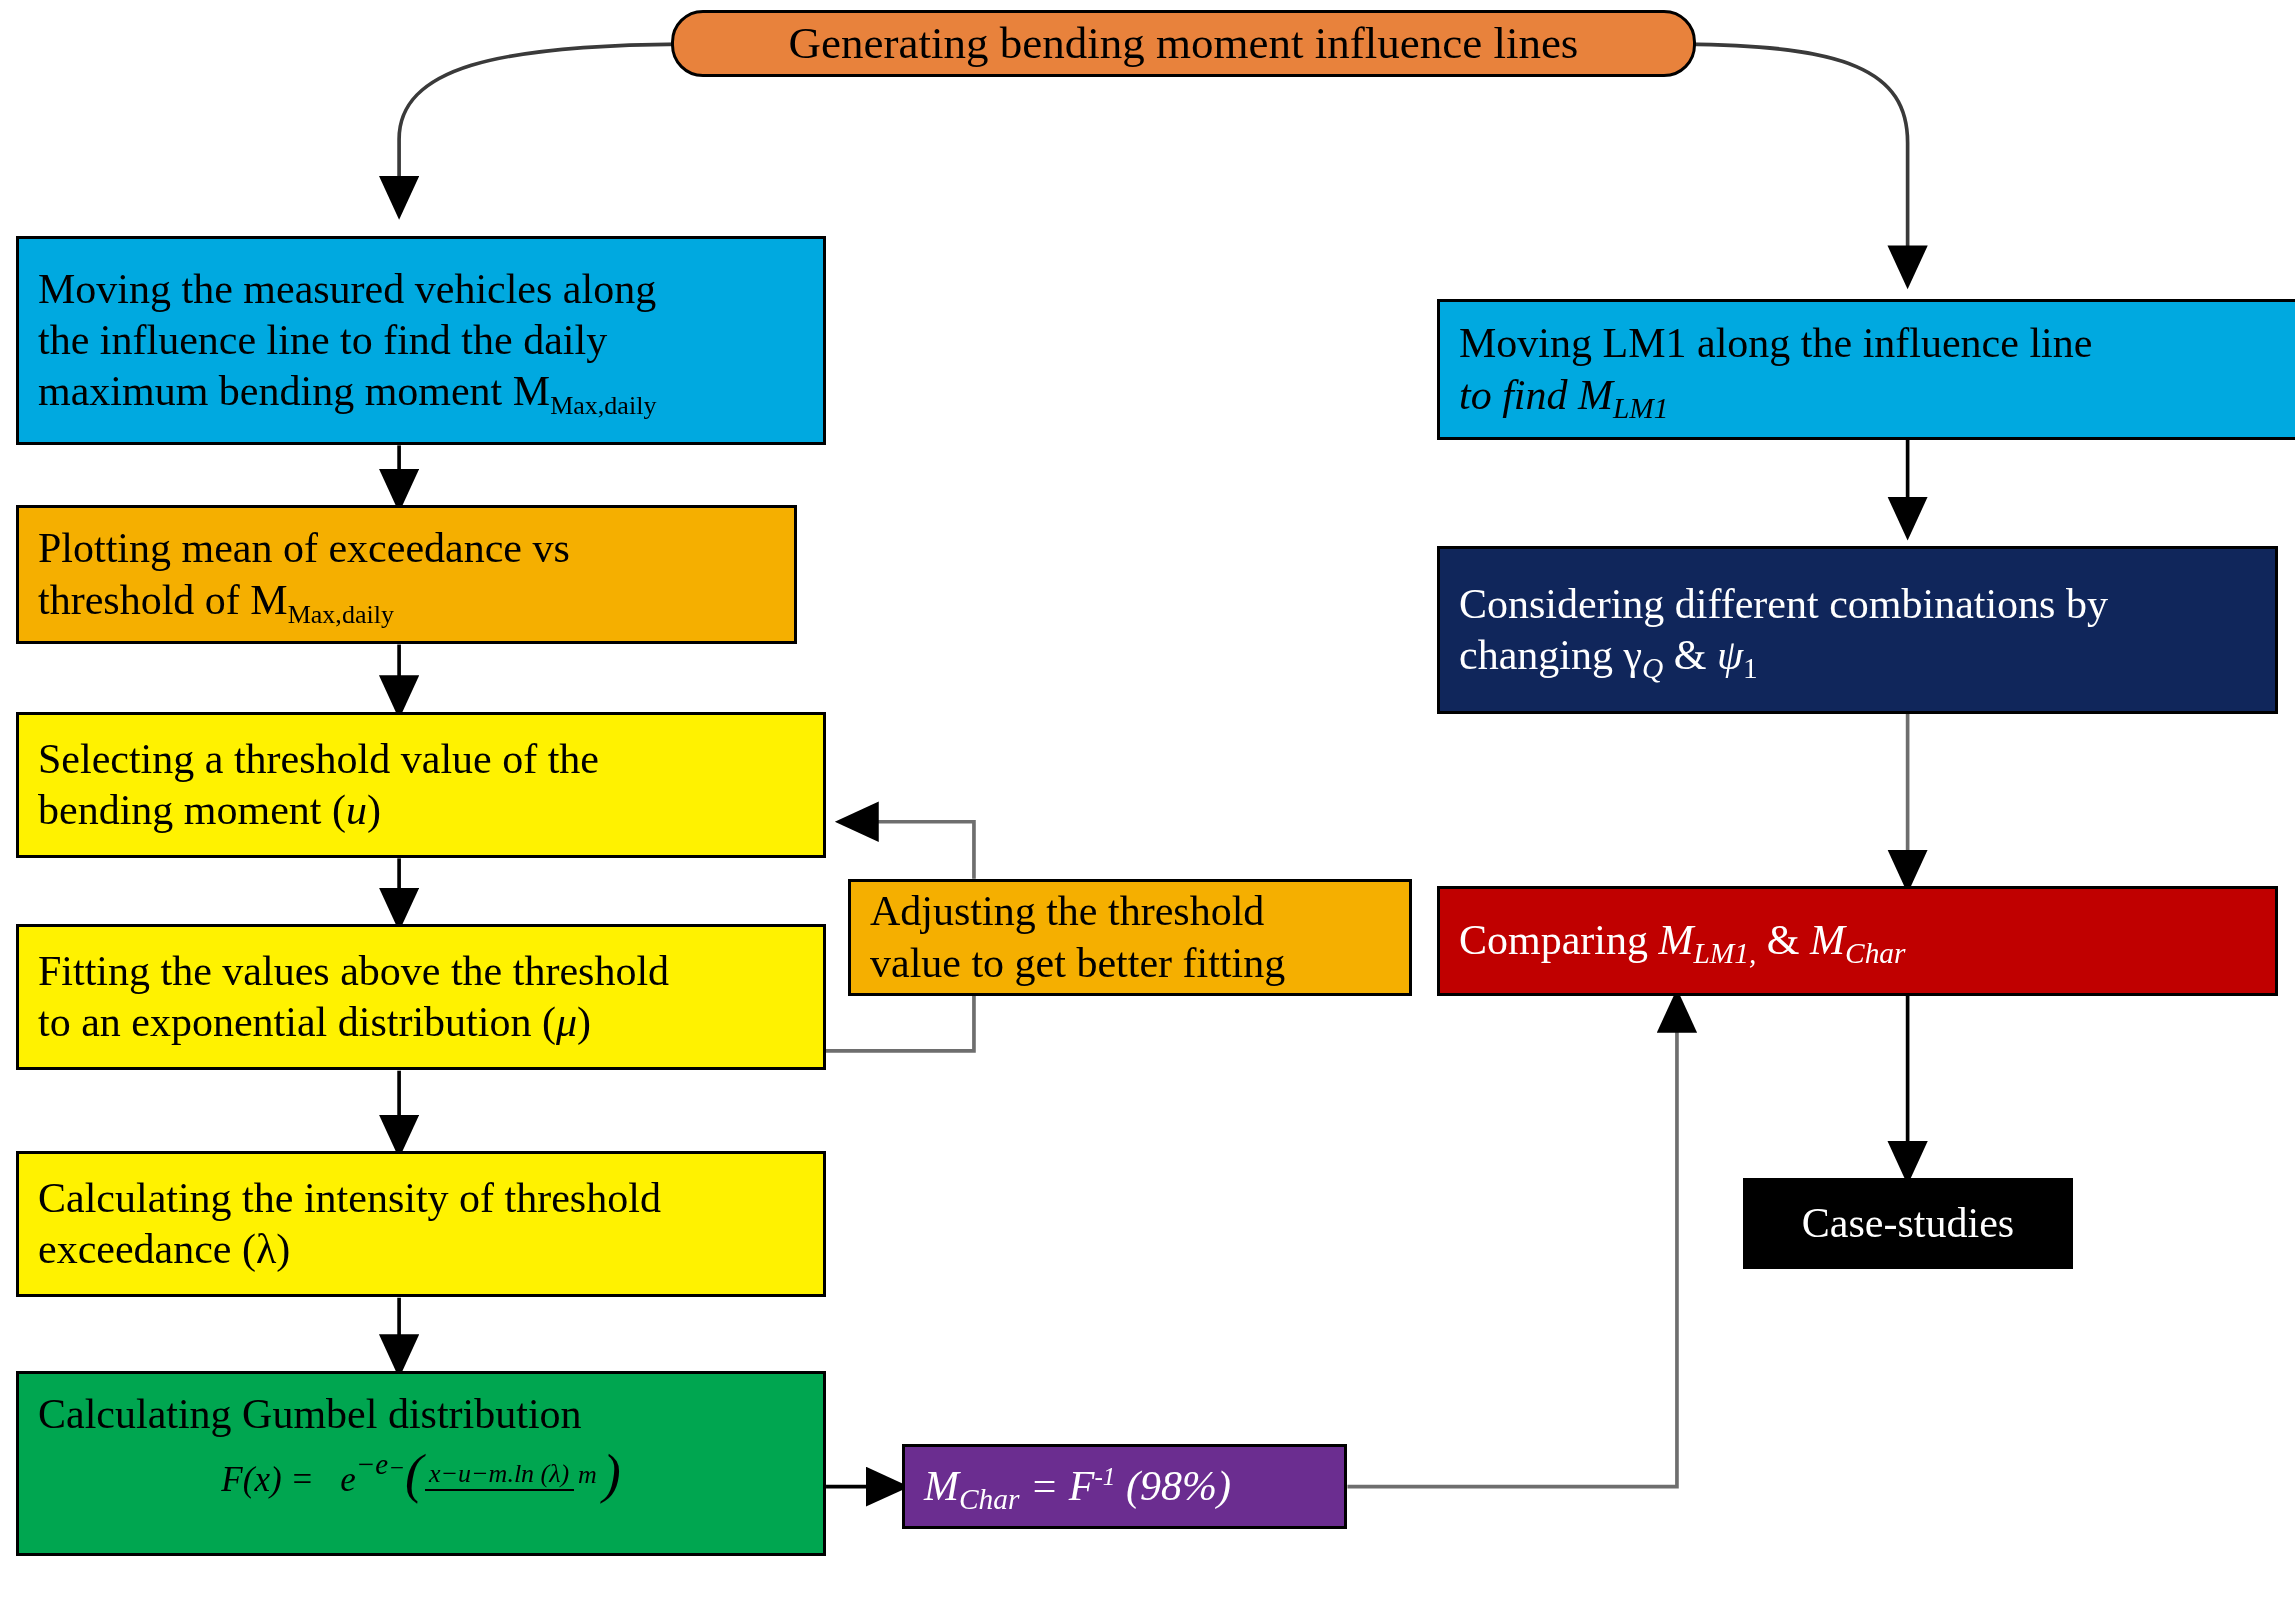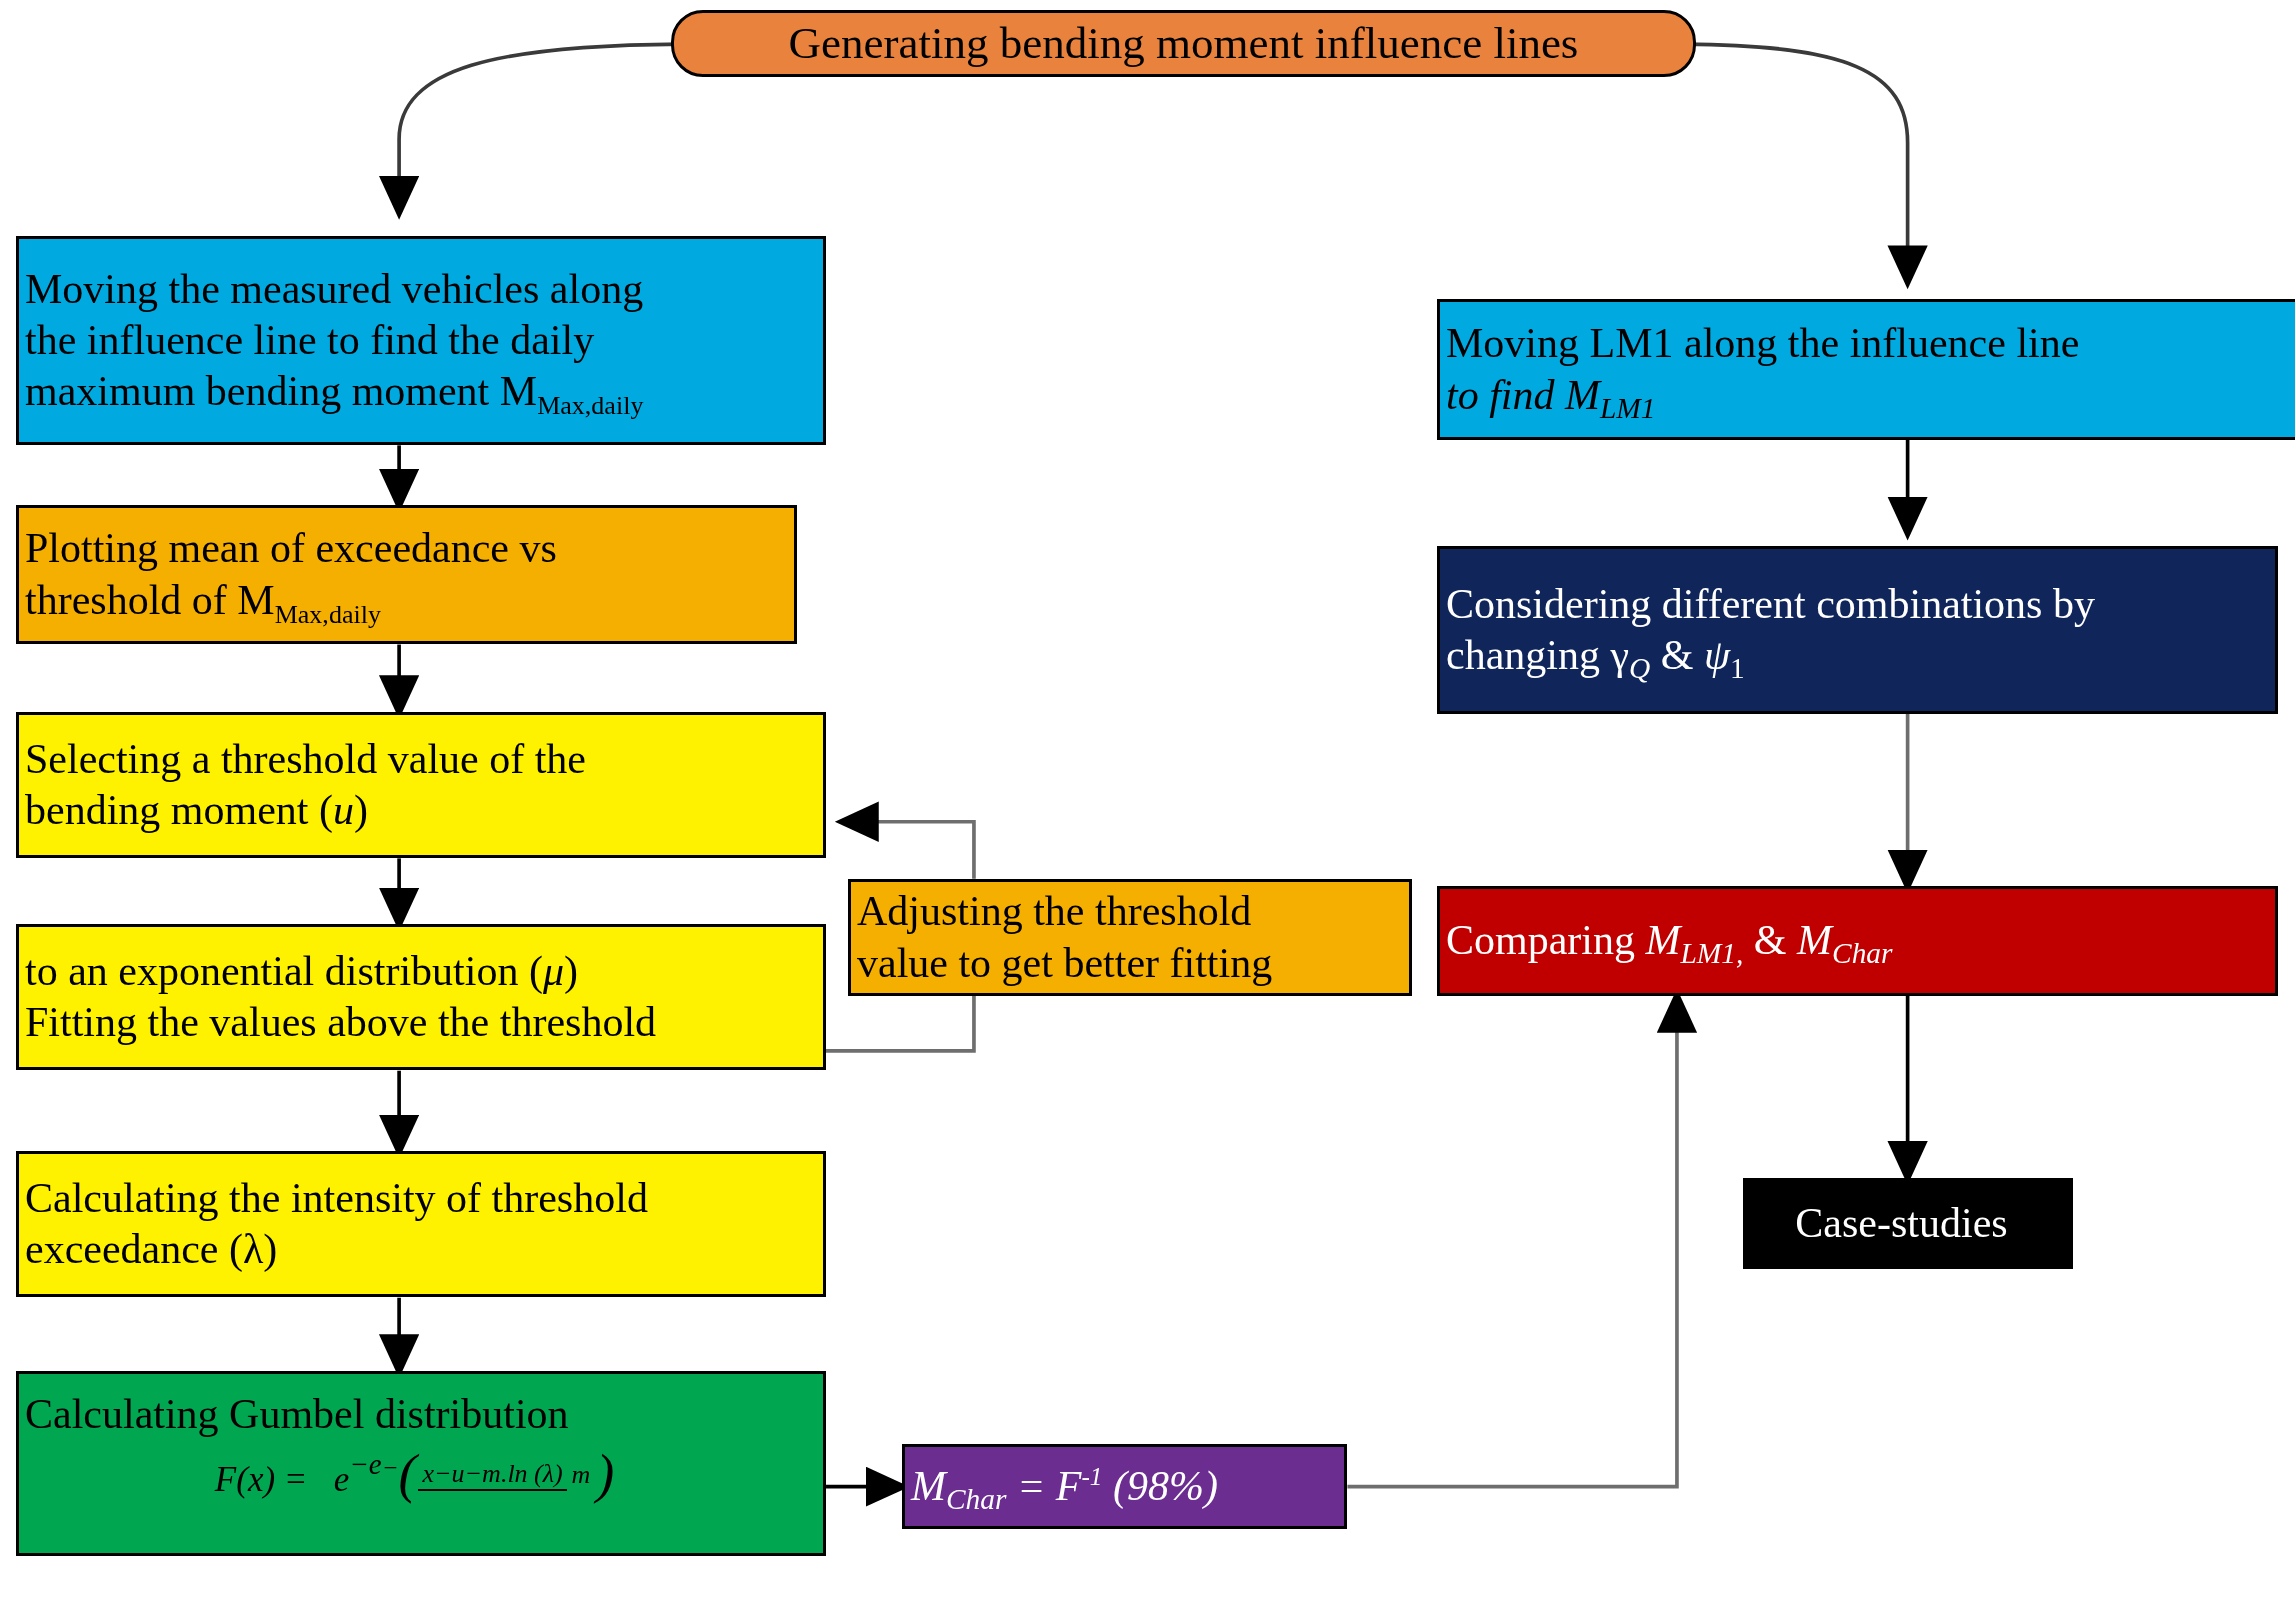--- a/index.html
+++ b/index.html
@@ -6,21 +6,21 @@
   body{font-family:"Liberation Serif", serif;}
   #stage{position:relative;width:2295px;height:1612px;background:#ffffff;overflow:hidden;}
   svg.wires{position:absolute;left:0;top:0;width:2295px;height:1612px;pointer-events:none;}
   .node{position:absolute;box-sizing:border-box;border:3.7px solid #000;
         display:flex;flex-direction:column;justify-content:center;
         padding:10.3px 19px;line-height:1.22;}
   .node .ln{display:block;white-space:pre;}
   .t-center{text-align:center;align-items:center;}
   .t-left{text-align:left;align-items:flex-start;}
   .fs-big{font-size:45px;}
-  .fs-std{font-size:42px;padding-left:6px;}
+  .fs-std{font-size:42px;}
   .sub{font-size:0.62em;vertical-align:sub;line-height:0;}
   .sub2{font-size:0.70em;vertical-align:sub;line-height:0;}
   .it{font-style:italic;}
   .formula{font-size:35px;font-style:italic;display:flex;align-items:center;
            justify-content:center;width:100%;margin-top:19px;gap:16px;}
   .frac{display:inline-flex;flex-direction:row;align-items:center;
         vertical-align:middle;margin:0 1.5px;}
   .frac .num{border-bottom:2.2px solid #000;padding:0 4.4px;font-size:26px;}
   .frac .den{padding:0 4.4px;font-size:26px;}
   .expwrap{display:inline-flex;align-items:flex-start;}
@@ -80,22 +80,22 @@
     <span class="ln">Plotting mean of exceedance vs</span>
     <span class="ln"><span>threshold of M</span><span class="sub">Max,daily</span></span>
   </div>
 
   <div class="node t-left fs-std" style="left:16px;top:712px;width:810px;height:146px;background:#FFF200;color:#000;">
     <span class="ln">Selecting a threshold value of the</span>
     <span class="ln"><span>bending moment (</span><span class="it">u</span><span>)</span></span>
   </div>
 
   <div class="node t-left fs-std" style="left:16px;top:924px;width:810px;height:146px;background:#FFF200;color:#000;">
+    <span class="ln">Fitting the values above the threshold</span>
     <span class="ln"><span>to an exponential distribution (</span><span class="it">μ</span><span>)</span></span>
-    <span class="ln">Fitting the values above the threshold</span>
   </div>
 
   <div class="node t-left fs-std" style="left:16px;top:1151px;width:810px;height:146px;background:#FFF200;color:#000;">
     <span class="ln">Calculating the intensity of threshold</span>
     <span class="ln">exceedance (λ)</span>
   </div>
 
   <div class="node t-left fs-std" style="left:16px;top:1371px;width:810px;height:185px;background:#00A650;color:#000;justify-content:flex-start;padding-top:14.6px;">
     <span class="ln">Calculating Gumbel distribution</span>
     <div class="formula">

